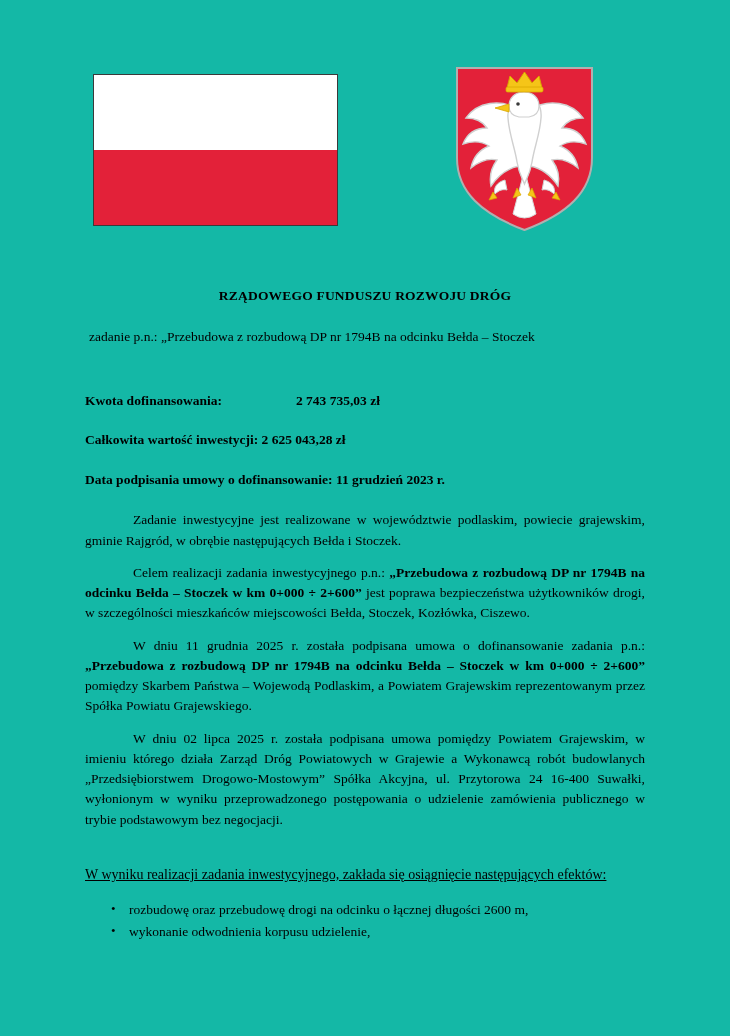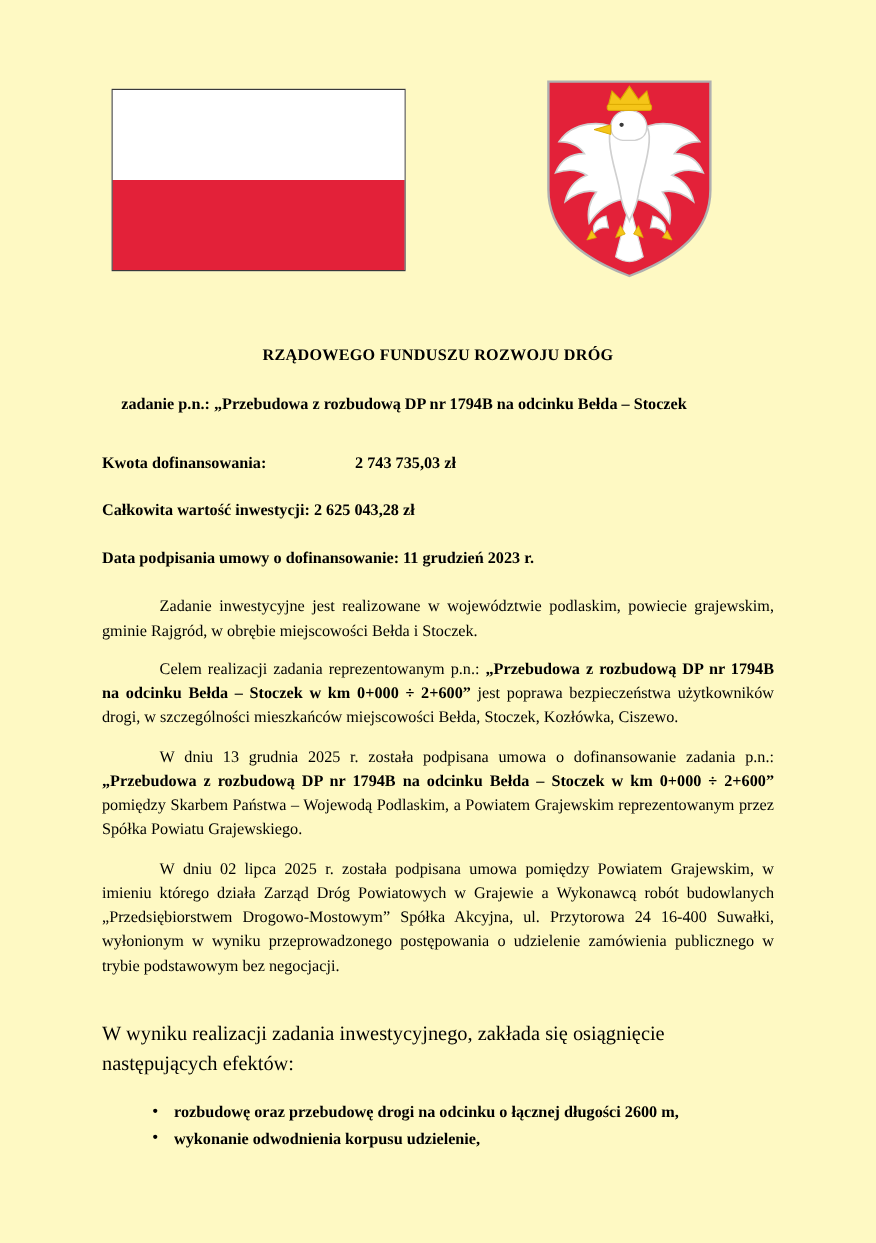--- a/index.html
+++ b/index.html
@@ -8,21 +8,21 @@
     background: #ffffff;
   }
   body {
     font-family: "Liberation Serif", "DejaVu Serif", serif;
     color: #000000;
   }
   .page {
     position: relative;
     width: 730px;
     height: 1036px;
-    background: #fef9c3;
+    background: #14b8a6;
     overflow: hidden;
   }
 
   
   .emblem-band {
     position: absolute;
     left: 0;
     top: 0;
     width: 730px;
     height: 250px;
@@ -75,65 +75,65 @@
   .fund-title {
     text-align: center;
     font-weight: bold;
     font-size: 13.5px;
     letter-spacing: 0.2px;
     margin: 0 0 22px 0;
     line-height: 1.25;
   }
 
   .task-title {
-    font-weight: bold;
+    font-weight: normal;
     font-size: 13.5px;
     text-align: justify;
     text-align-last: left;
-    margin: 16px;
+    margin: 4px;
     line-height: 1.55;
   }
   .task-title .l2 {
     display: block;
     padding-left: 82px;
   }
 
   .facts {
-    margin-top: 29px;
+    margin-top: 44px;
   }
   .fact-row {
     font-weight: bold;
     font-size: 13.5px;
     margin-bottom: 22px;
     line-height: 1.3;
     white-space: pre;
   }
   .fact-row .gap { display: inline-block; width: 74px; }
 
   .body-para {
     font-size: 13.5px;
     text-align: justify;
     line-height: 1.5;
     margin: 0 0 12px 0;
     text-indent: 48px;
   }
   .body-para b { font-weight: bold; }
 
   .effects-intro {
-    font-size: 17px;
+    font-size: 14px;
     line-height: 1.5;
     margin: 34px 0 14px 0;
     text-indent: 0;
+    text-decoration: underline;
   }
 
   .effects-list {
-    margin: 16px;
+    margin: 0;
     padding: 0;
     list-style: none;
-    font-weight: bold;
   }
   .effects-list li {
     font-size: 13.5px;
     line-height: 1.6;
     padding-left: 44px;
     position: relative;
   }
   .effects-list li::before {
     content: "\2022";
     position: absolute;
@@ -202,25 +202,25 @@
     </div>
 
     <div class="facts">
       <div class="fact-row"><span>Kwota dofinansowania:</span><span class="gap"></span><span>2 743 735,03 zł</span></div>
 
       <div class="fact-row">Całkowita wartość inwestycji: 2 625 043,28 zł</div>
 
       <div class="fact-row">Data podpisania umowy o dofinansowanie: 11 grudzień 2023 r.</div>
     </div>
 
-    <p class="body-para">Zadanie inwestycyjne jest realizowane w województwie podlaskim, powiecie grajewskim, gminie Rajgród, w obrębie miejscowości Bełda i Stoczek.</p>
-
-    <p class="body-para"><span>Celem realizacji zadania reprezentowanym p.n.: </span><b>„Przebudowa z rozbudową DP nr 1794B na odcinku Bełda – Stoczek w km 0+000 ÷ 2+600”</b><span> jest poprawa bezpieczeństwa użytkowników drogi, w szczególności mieszkańców miejscowości Bełda, Stoczek, Kozłówka, Ciszewo.</span></p>
-
-    <p class="body-para"><span>W dniu 13 grudnia 2025 r. została podpisana umowa o dofinansowanie zadania p.n.: </span><b>„Przebudowa z rozbudową DP nr 1794B na odcinku Bełda – Stoczek w km 0+000 ÷ 2+600”</b><span> pomiędzy Skarbem Państwa – Wojewodą Podlaskim, a Powiatem Grajewskim reprezentowanym przez Spółka Powiatu Grajewskiego.</span></p>
+    <p class="body-para">Zadanie inwestycyjne jest realizowane w województwie podlaskim, powiecie grajewskim, gminie Rajgród, w obrębie następujących Bełda i Stoczek.</p>
+
+    <p class="body-para"><span>Celem realizacji zadania inwestycyjnego p.n.: </span><b>„Przebudowa z rozbudową DP nr 1794B na odcinku Bełda – Stoczek w km 0+000 ÷ 2+600”</b><span> jest poprawa bezpieczeństwa użytkowników drogi, w szczególności mieszkańców miejscowości Bełda, Stoczek, Kozłówka, Ciszewo.</span></p>
+
+    <p class="body-para"><span>W dniu 11 grudnia 2025 r. została podpisana umowa o dofinansowanie zadania p.n.: </span><b>„Przebudowa z rozbudową DP nr 1794B na odcinku Bełda – Stoczek w km 0+000 ÷ 2+600”</b><span> pomiędzy Skarbem Państwa – Wojewodą Podlaskim, a Powiatem Grajewskim reprezentowanym przez Spółka Powiatu Grajewskiego.</span></p>
 
     <p class="body-para">W dniu 02 lipca 2025 r. została podpisana umowa pomiędzy Powiatem Grajewskim, w imieniu którego działa Zarząd Dróg Powiatowych w Grajewie a Wykonawcą robót budowlanych „Przedsiębiorstwem Drogowo-Mostowym” Spółka Akcyjna, ul. Przytorowa 24 16-400 Suwałki, wyłonionym w wyniku przeprowadzonego postępowania o udzielenie zamówienia publicznego w trybie podstawowym bez negocjacji.</p>
 
     <p class="effects-intro">W wyniku realizacji zadania inwestycyjnego, zakłada się osiągnięcie następujących efektów:</p>
 
     <ul class="effects-list">
       <li>rozbudowę oraz przebudowę drogi na odcinku o łącznej długości 2600 m,</li>
       <li>wykonanie odwodnienia korpusu udzielenie,</li>
     </ul>
 

